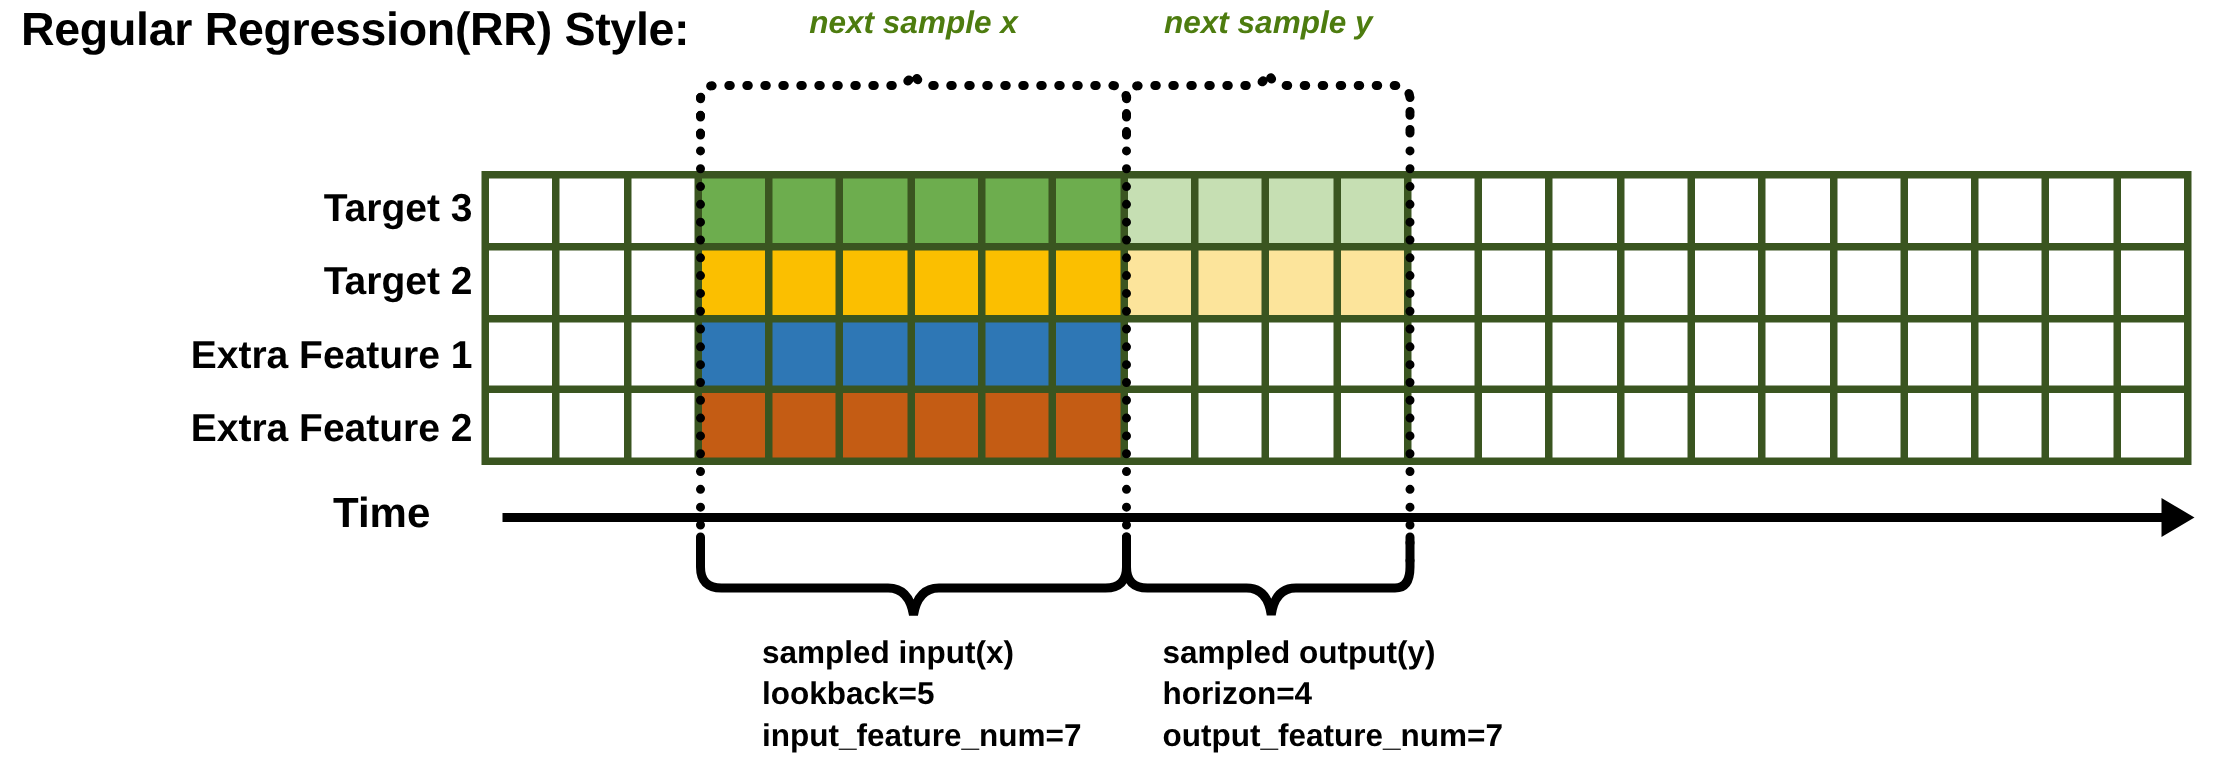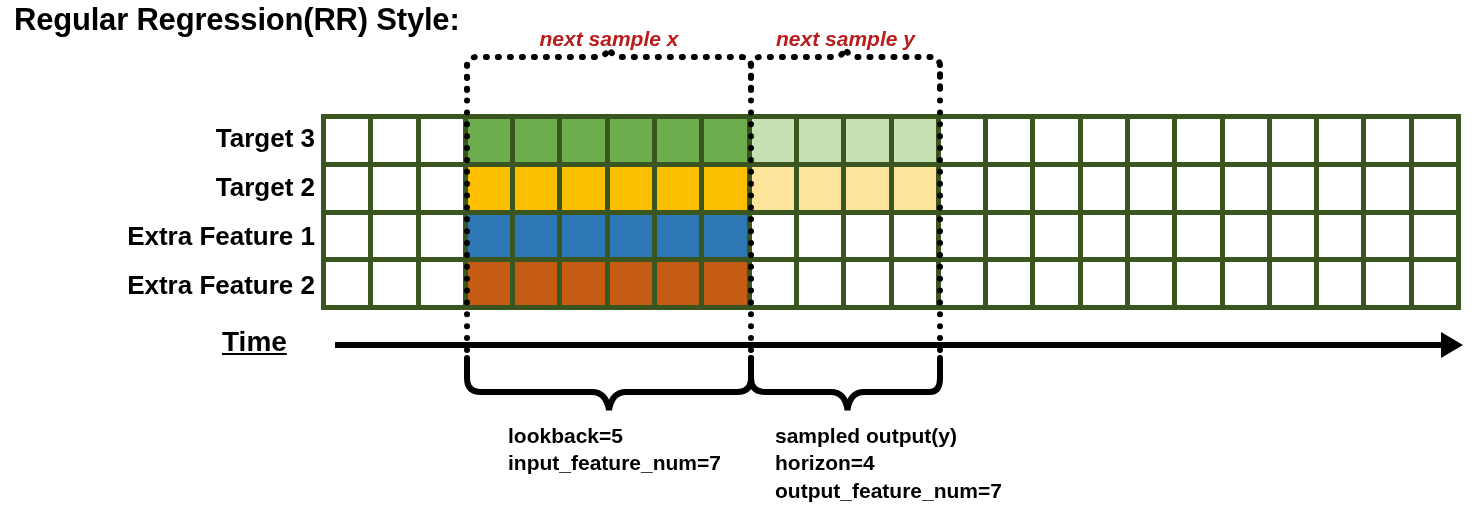--- a/index.html
+++ b/index.html
@@ -34,21 +34,21 @@
     grid-template-rows:repeat(4,1fr);
     gap:5px;
     padding:5px;
     box-sizing:border-box;
   }
   #grid .cell{background:#ffffff;}
 
   
   .time-label{
     position:absolute;left:222px;top:326px;
-    font-size:28px;font-weight:700;color:#000;white-space:nowrap;text-decoration:underline;
+    font-size:28px;font-weight:700;color:#000;white-space:nowrap;
   }
   .axis-line{
     position:absolute;left:335px;top:342px;
     width:1115px;height:6px;background:#000;
   }
   .axis-head{
     position:absolute;left:1441px;top:332px;
     width:0;height:0;
     border-top:13px solid transparent;
     border-bottom:13px solid transparent;
@@ -59,22 +59,22 @@
   .vdot{
     position:absolute;width:0;
     border-left:6px dotted #000;
   }
 
   
   .topbrace{position:absolute;}
   .topbrace svg{display:block;overflow:visible;}
   .brace-cap{
     position:absolute;
-    font-size:21px;font-style:italic;font-weight:600;color:#b91c1c;
-    white-space:nowrap;text-align:center;margin-top:23px;
+    font-size:21px;font-style:italic;font-weight:600;color:#4d7c0f;
+    white-space:nowrap;text-align:center;
   }
 
   
   .botbrace{position:absolute;}
   .botbrace svg{display:block;overflow:visible;}
 
   .ann{
     position:absolute;
     font-size:21px;font-weight:600;color:#000;
     line-height:1.30;white-space:nowrap;
@@ -217,20 +217,21 @@
   <div class="brace-cap" style="left:748px;top:4px;width:195px;">
     <span>next sample y</span>
   </div>
 
   <div class="botbrace" style="left:464px;top:358px;">
     <svg width="290" height="58" viewBox="0 0 290 58">
       <path d="M3,0 L3,20 Q3,34 17,34 L128,34 Q142,34 145,52 Q148,34 162,34 L273,34 Q287,34 287,20 L287,0" fill="none" stroke="#000" stroke-width="6" stroke-linecap="round"></path>
     </svg>
   </div>
   <div class="ann" style="left:508px;top:422px;">
+    <div>sampled input(x)</div>
     <div>lookback=5</div>
     <div>input_feature_num=7</div>
   </div>
 
   <div class="botbrace" style="left:748px;top:358px;">
     <svg width="195" height="58" viewBox="0 0 195 58">
       <path d="M3,0 L3,20 Q3,34 17,34 L83,34 Q97,34 99.5,52 Q102,34 116,34 L182,34 Q192,34 192,20 L192,0" fill="none" stroke="#000" stroke-width="6" stroke-linecap="round"></path>
     </svg>
   </div>
   <div class="ann" style="left:775px;top:422px;">

